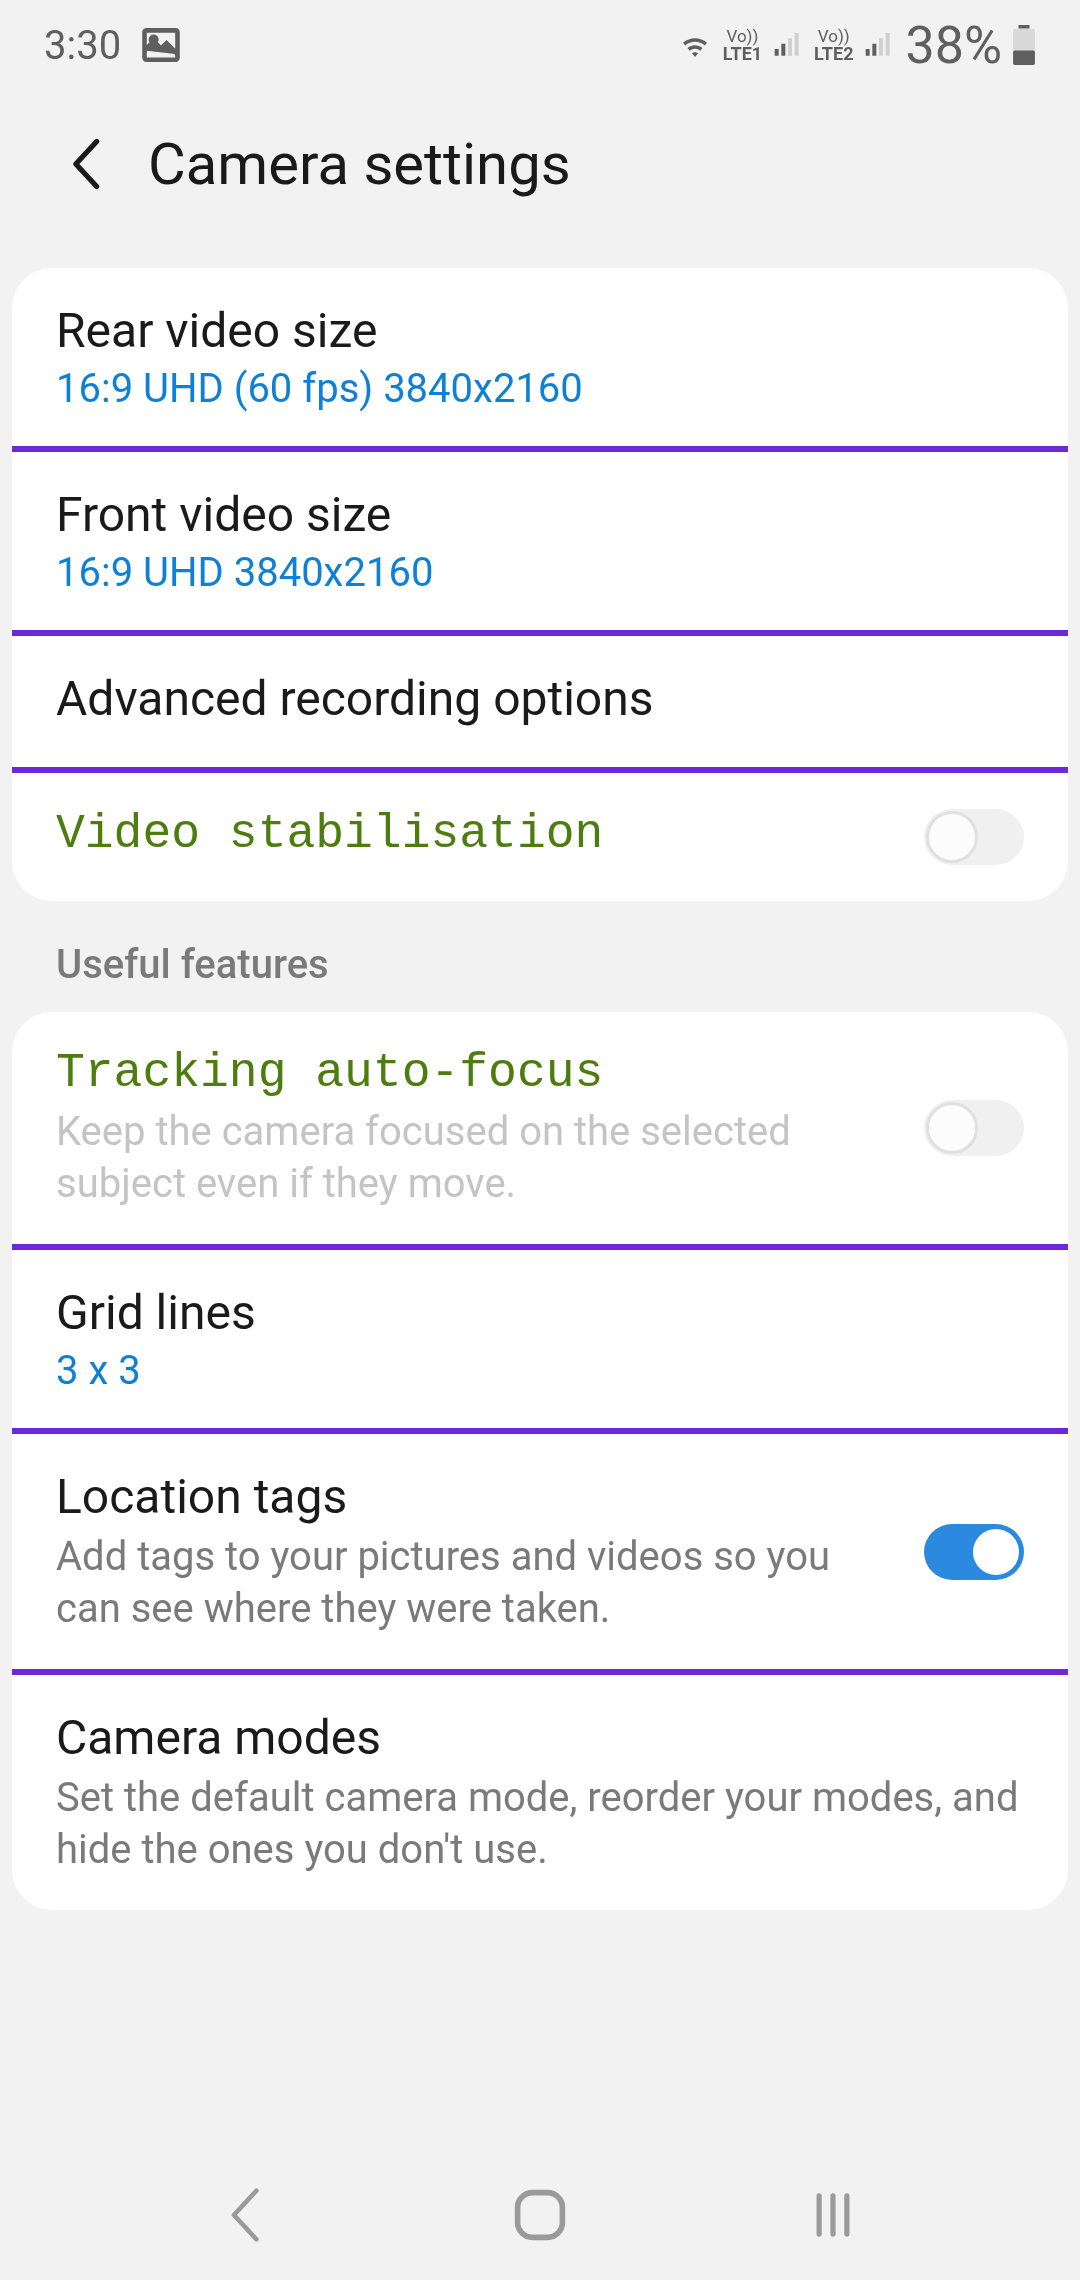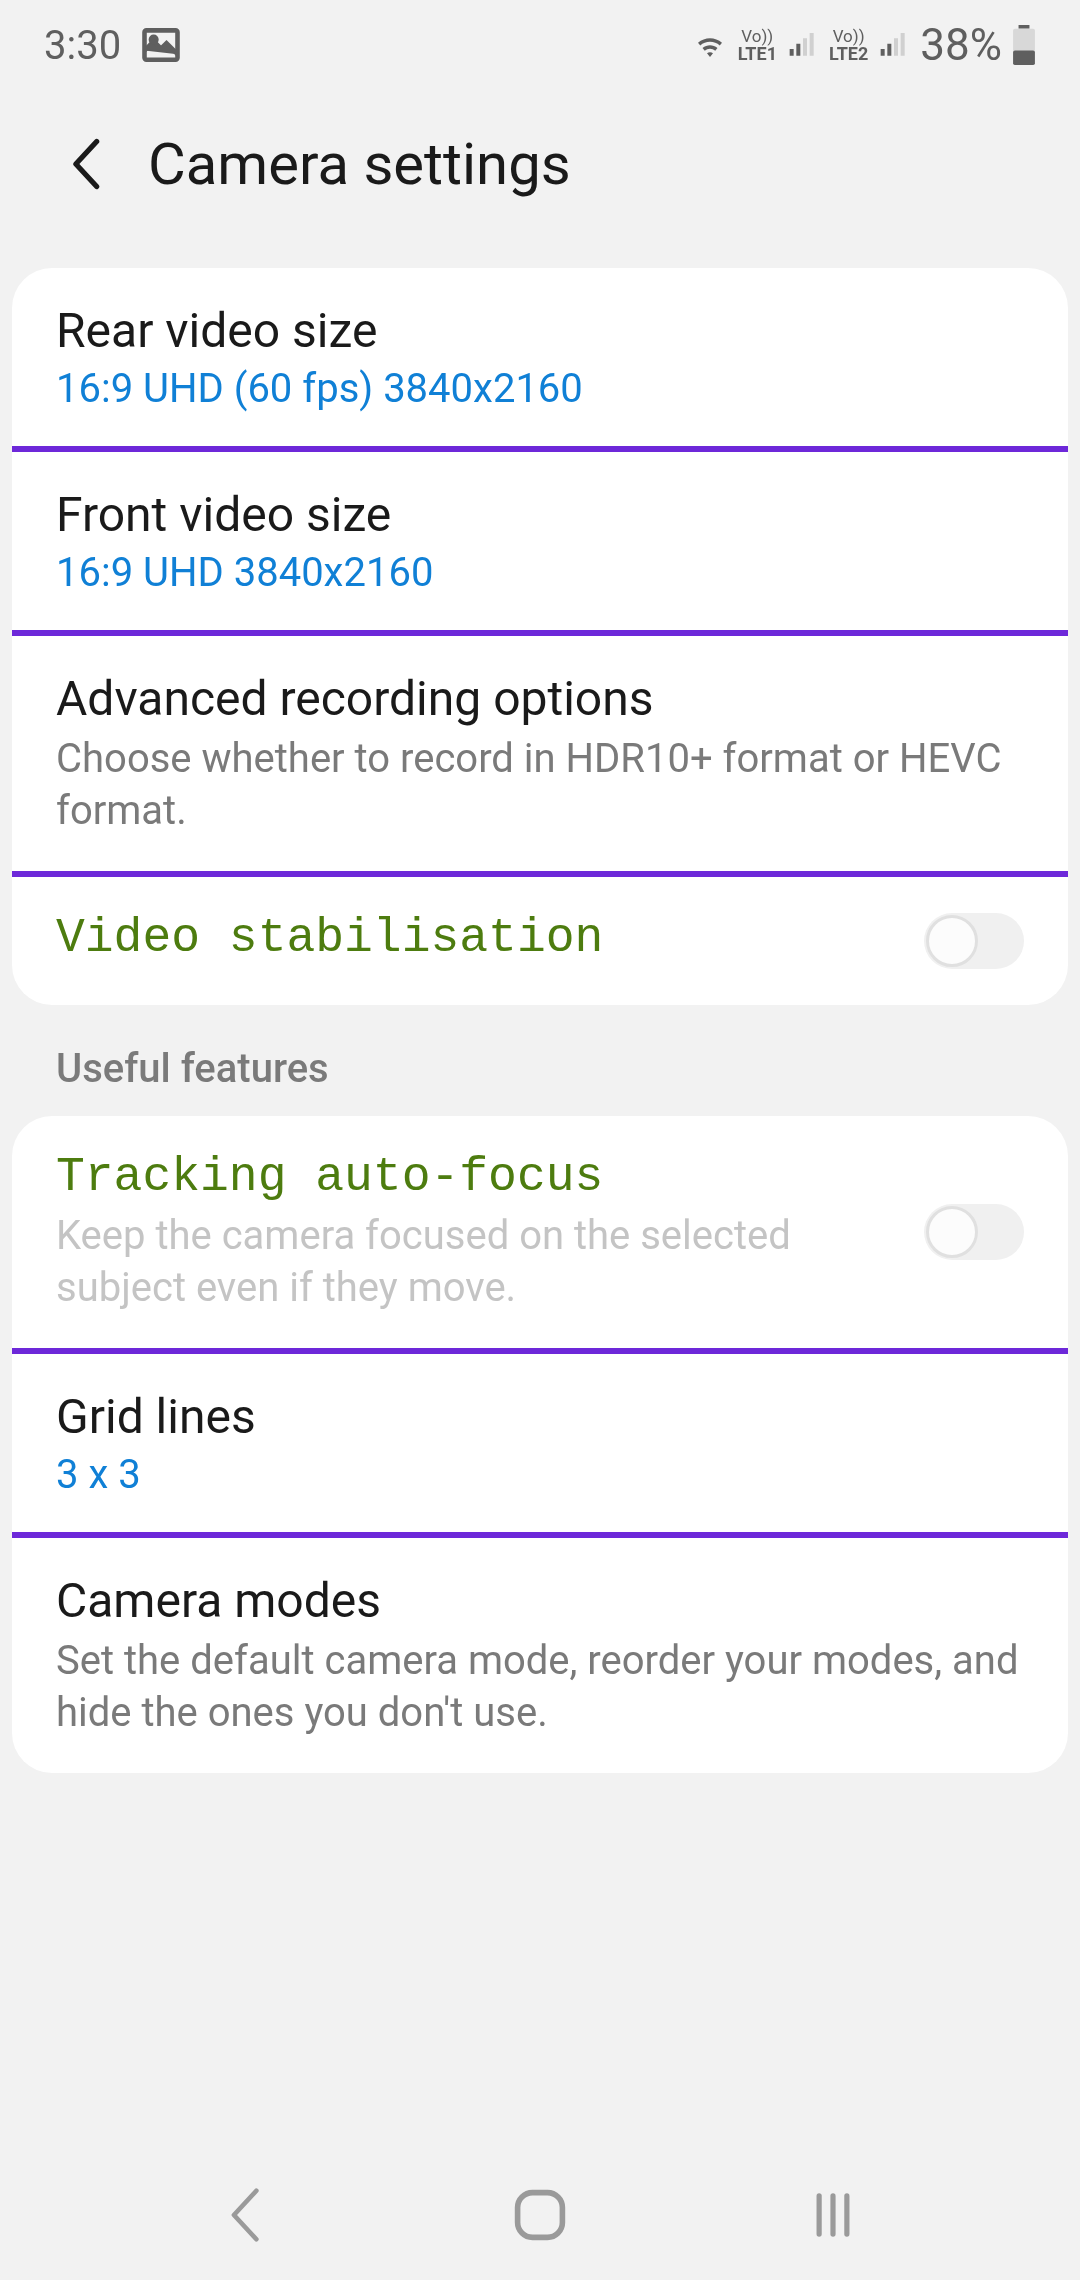--- a/index.html
+++ b/index.html
@@ -74,21 +74,21 @@
     <span style="display:flex;flex-direction:column;align-items:center;line-height:1;">
       <span style="font-size:17px;">Vo))</span>
       <span style="font-size:18px;font-weight:bold;">LTE2</span>
     </span>
     <span class="status-icon">
       <svg width="32" height="32" viewBox="0 0 24 24">
           <path d="M2 20h3v-5H2v5zm5 0h3v-9H7v9z" fill="#5f5f5f"></path>
           <path d="M12 20h3V7h-3v13zm5 0h3V3h-3v17z" fill="#d0d0d0"></path>
         </svg>
     </span>
-    <span style="font-size:44px;text-align:right;">38%</span>
+    <span style="font-size:52px;text-align:right;">38%</span>
     <span class="status-icon">
       <svg width="24" height="40" viewBox="0 0 12 22">
           <rect x="3" y="0" width="6" height="2" fill="#5f5f5f"></rect>
           <rect x="0" y="2" width="12" height="20" rx="1" fill="#d8d8d8"></rect>
           <rect x="0" y="14" width="12" height="8" rx="1" fill="#5f5f5f"></rect>
         </svg>
     </span>
   </div>
 </div>
 
@@ -110,21 +110,20 @@
   </div>
   <div class="setting-row">
     <div class="setting-content">
       <div class="setting-title">Front video size</div>
       <div class="setting-value">16:9 UHD 3840x2160</div>
     </div>
   </div>
   <div class="setting-row">
     <div class="setting-content">
       <div class="setting-title">Advanced recording options</div>
-      <div class="setting-desc">Choose whether to record in HDR10+ format or HEVC format.</div>
     </div>
   </div>
   <div class="setting-row disabled">
     <div class="setting-content">
       <div class="setting-title">Video stabilisation</div>
     </div>
     <div class="toggle disabled">
       <div class="toggle-track"></div>
       <div class="toggle-thumb"></div>
     </div>
@@ -145,20 +144,30 @@
     </div>
   </div>
   <div class="setting-row">
     <div class="setting-content">
       <div class="setting-title">Grid lines</div>
       <div class="setting-value">3 x 3</div>
     </div>
   </div>
   <div class="setting-row">
     <div class="setting-content">
+      <div class="setting-title">Location tags</div>
+      <div class="setting-desc">Add tags to your pictures and videos so you can see where they were taken.</div>
+    </div>
+    <div class="toggle on">
+      <div class="toggle-track"></div>
+      <div class="toggle-thumb"></div>
+    </div>
+  </div>
+  <div class="setting-row">
+    <div class="setting-content">
       <div class="setting-title">Camera modes</div>
       <div class="setting-desc">Set the default camera mode, reorder your modes, and hide the ones you don't use.</div>
     </div>
   </div>
 </div>
 
 <div class="nav-bar">
   <div class="nav-btn">
     <svg width="40" height="56" viewBox="0 0 20 30" fill="none" stroke="#9a9a9a" stroke-width="2.5" stroke-linecap="round" stroke-linejoin="round">
         <path d="M15 2 L3 15 L15 28"></path>

